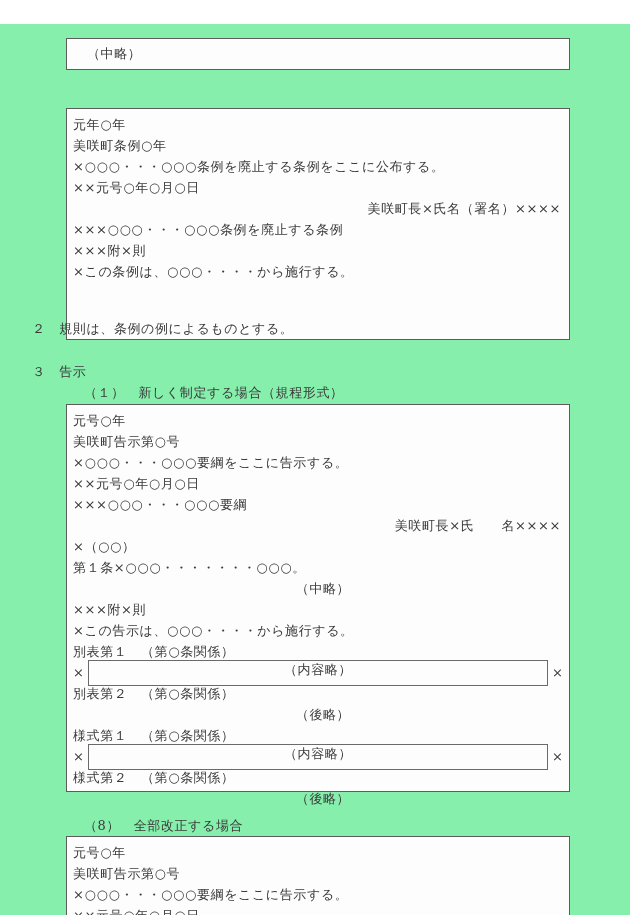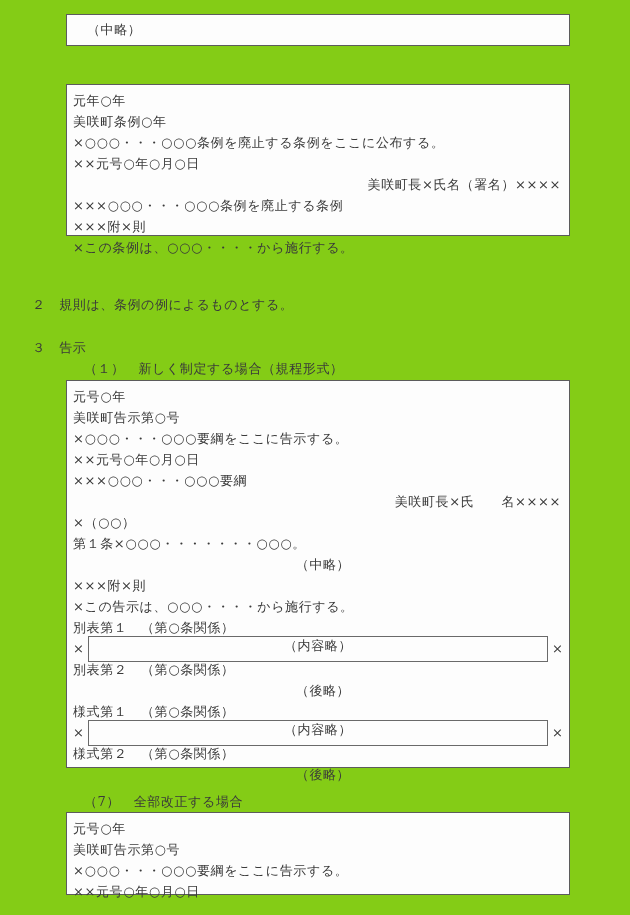--- a/index.html
+++ b/index.html
@@ -12,21 +12,22 @@
     width: 630px;
     height: 915px;
     position: relative;
     font-family: "DejaVu Serif", "Liberation Serif", serif;
     color: #2b2b2b;
     overflow: hidden;
   }
   .page {
     position: absolute;
     inset: 0;
-    background: #84cc16;
+    background: #86efac;
+    margin-top: 24px;
   }
 
   
   .box {
     position: absolute;
     left: 66px;
     width: 504px;
     border: 1px solid #5c5c5c;
     background: #fdfdfd;
     padding: 5px 6px 6px 6px;
@@ -97,21 +98,21 @@
 </head>
 <body>
 
 <div class="page">
 
   <div class="box" style="top:14px; height:32px; padding-top:4px;">
     <span class="line" style="padding-left:14px;">（中略）</span>
   </div>
 
 
-  <div class="box" style="top:84px; height:152px;">
+  <div class="box" style="top:84px; height:232px;">
     <span class="line">元年○年</span>
     <span class="line">美咲町条例○年</span>
     <span class="line">×○○○・・・○○○条例を廃止する条例をここに公布する。</span>
     <span class="line">××元号○年○月○日</span>
     <span class="line right">美咲町長×氏名（署名）××××</span>
     <span class="line">×××○○○・・・○○○条例を廃止する条例</span>
     <span class="line">×××附×則</span>
     <span class="line">×この条例は、○○○・・・・から施行する。</span>
   </div>
 
@@ -146,21 +147,21 @@
     <span class="line">様式第１　（第○条関係）</span>
     <div class="inner-row">
       <span class="inner-mark">×</span>
       <span class="inner-box">（内容略）</span>
       <span class="inner-mark tail">×</span>
     </div>
     <span class="line">様式第２　（第○条関係）</span>
     <span class="line center" style="padding-left:10px;">（後略）</span>
   </div>
 
-  <div class="heading" style="left:84px; top:791px;">（7）　全部改正する場合</div>
+  <div class="heading" style="left:84px; top:791px;">（8）　全部改正する場合</div>
 
   <div class="box cutoff" style="top:812px; height:83px;">
     <span class="line">元号○年</span>
     <span class="line">美咲町告示第○号</span>
     <span class="line">×○○○・・・○○○要綱をここに告示する。</span>
     <span class="line">××元号○年○月○日</span>
   </div>
 
 </div>
 

